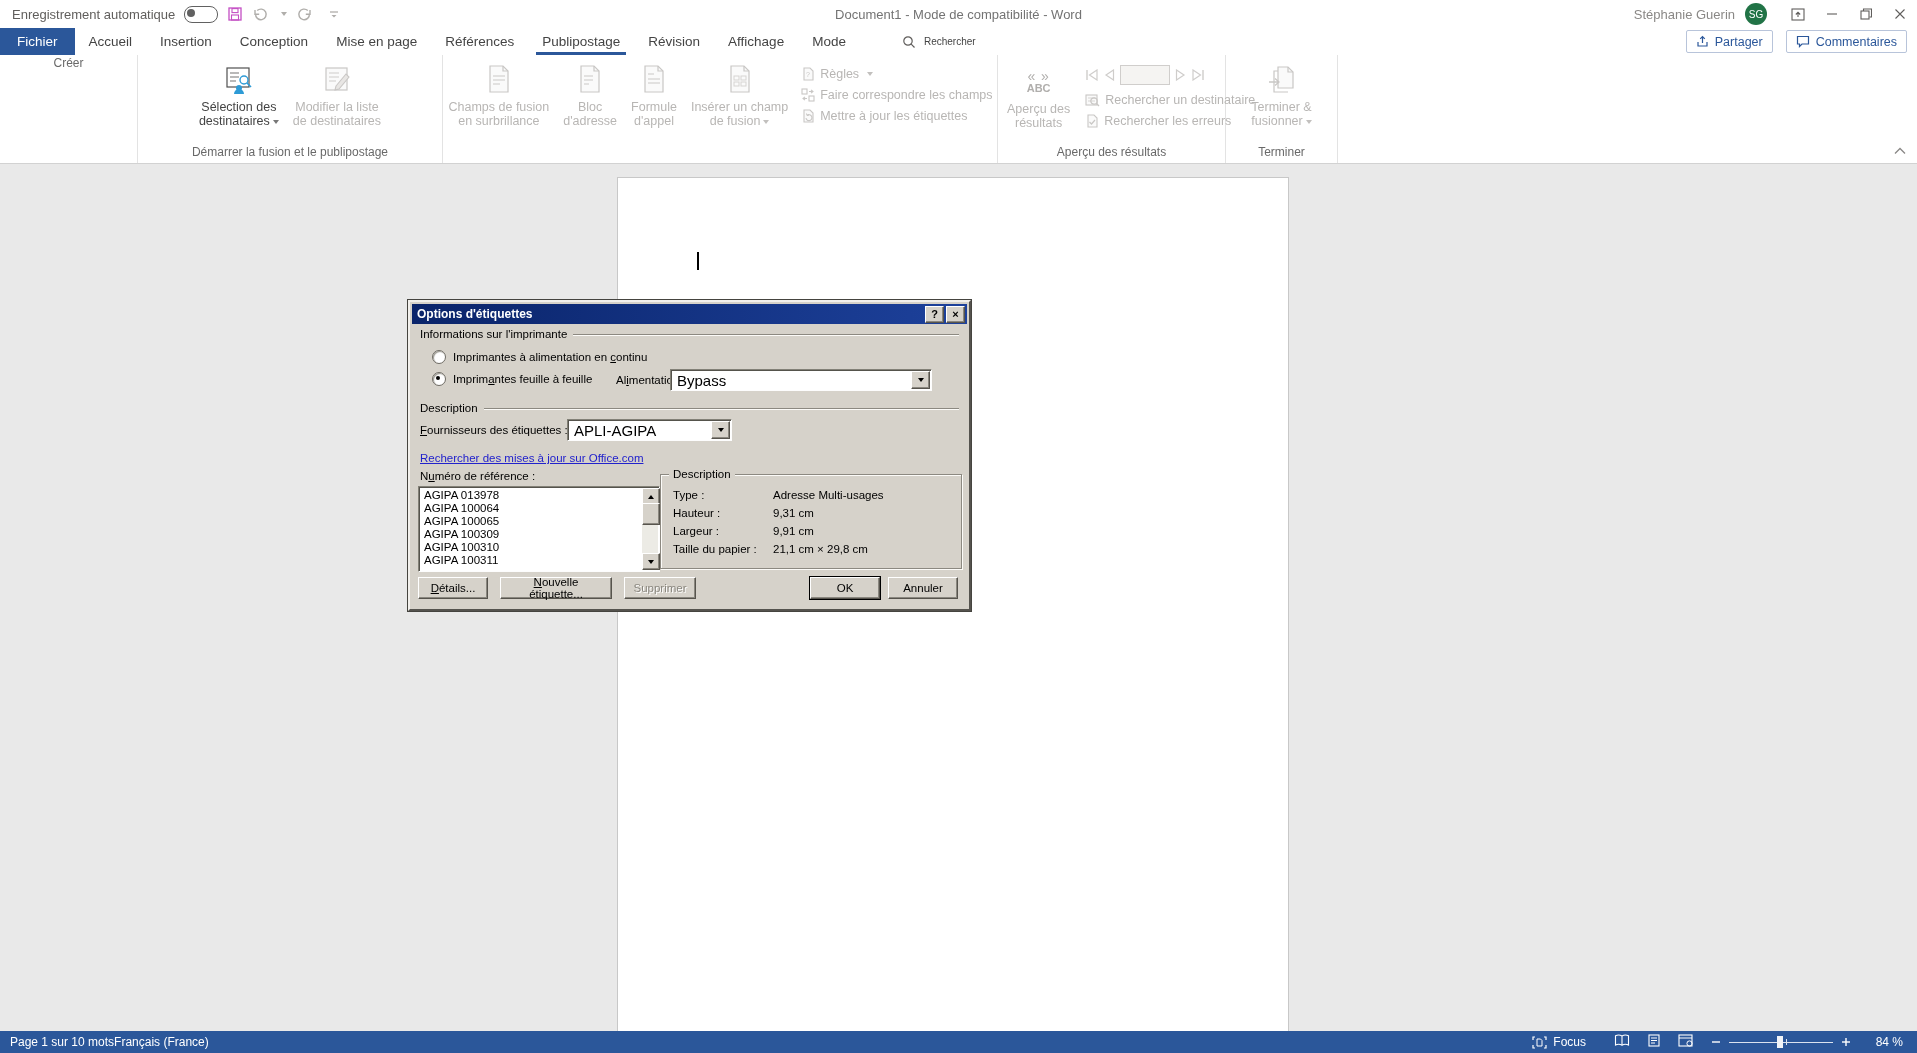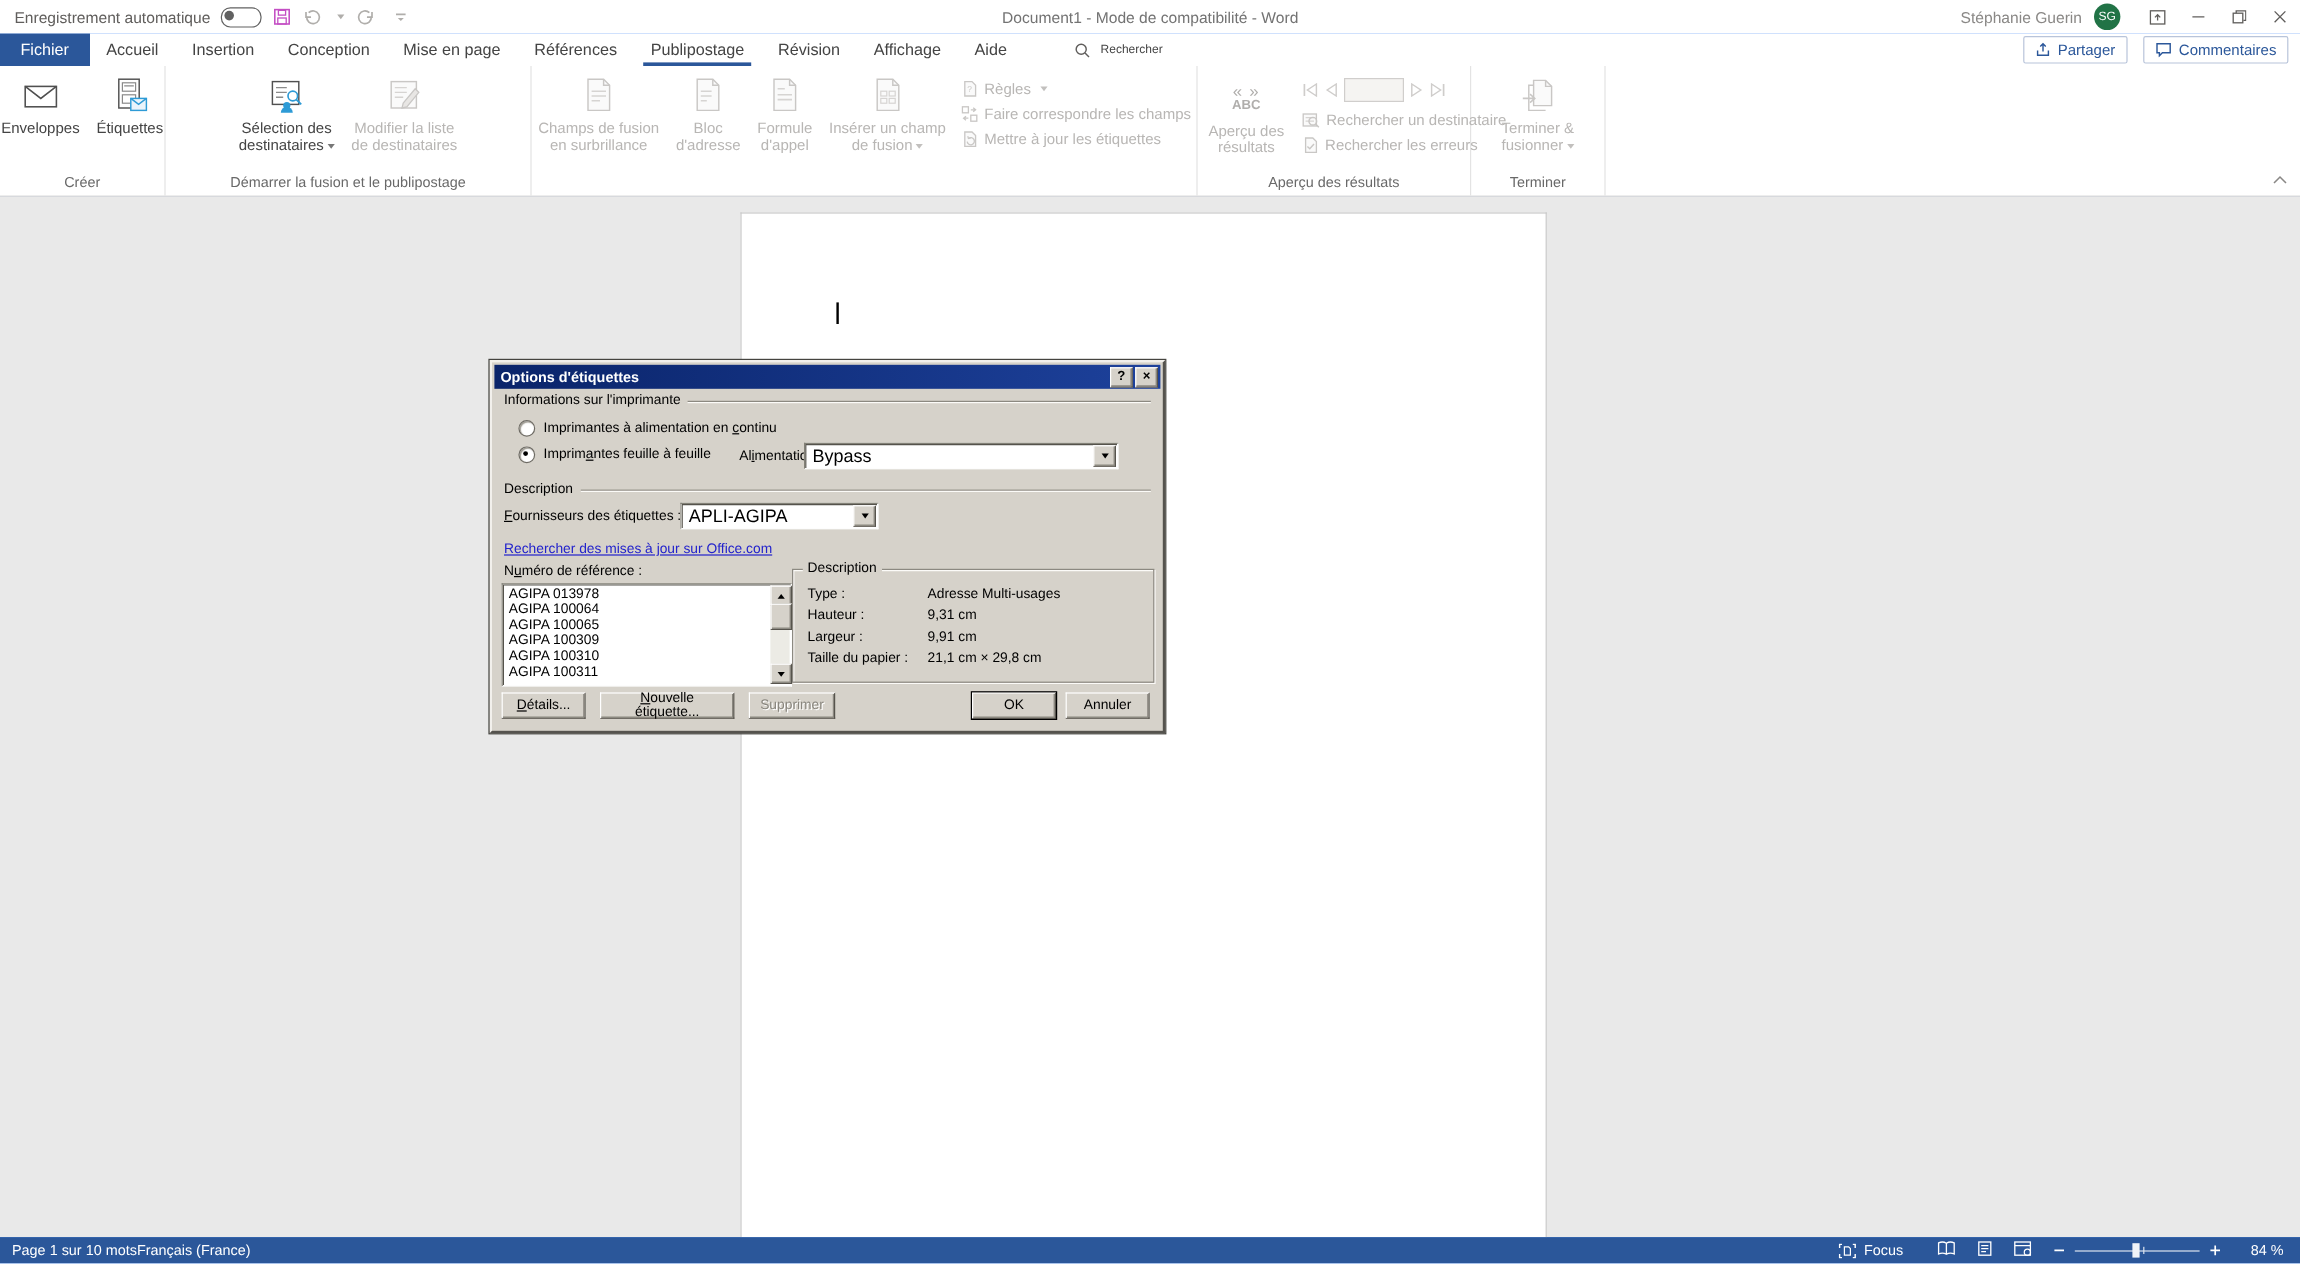--- a/index.html
+++ b/index.html
@@ -1,17 +1,17 @@
 <!DOCTYPE html>
 <html><head>
 <meta charset="utf-8">
 <style>
   html,body{margin:0;padding:0;background:#fff;}
   .app{position:relative;width:1917px;height:1053px;overflow:hidden;
-       font-family:"Liberation Sans",sans-serif;background:#3b82f6;color:#444;}
+       font-family:"Liberation Sans",sans-serif;background:#0f172a;color:#444;}
 
   
   .titlebar{position:absolute;top:0;left:0;right:0;height:28px;background:#fff;
             display:flex;align-items:center;}
   .qat{display:flex;align-items:center;gap:9px;padding-left:12px;}
   .autosave-label{font-size:13px;color:#605e5c;}
   .toggle{width:32px;height:15px;border:1.5px solid #616161;border-radius:8px;position:relative;background:#fff;}
   .toggle .knob{position:absolute;left:2px;top:2px;width:8px;height:8px;border-radius:50%;background:#616161;}
   .qat svg{display:block}
   .doc-title{position:absolute;left:0;right:0;text-align:center;font-size:13px;color:#737373;pointer-events:none;}
@@ -192,21 +192,21 @@
   <div class="tabrow">
     <div class="tab-file">Fichier</div>
     <div class="tab">Accueil</div>
     <div class="tab">Insertion</div>
     <div class="tab">Conception</div>
     <div class="tab">Mise en page</div>
     <div class="tab">Références</div>
     <div class="tab active">Publipostage</div>
     <div class="tab">Révision</div>
     <div class="tab">Affichage</div>
-    <div class="tab">Aide</div>
+    <div class="tab">Mode</div>
     <div class="tab-search">
       <svg width="14" height="14" viewBox="0 0 14 14">
         <circle cx="6" cy="6" r="4.2" fill="none" stroke="#605e5c" stroke-width="1.2"></circle>
         <line x1="9.2" y1="9.2" x2="12.5" y2="12.5" stroke="#605e5c" stroke-width="1.2"></line>
       </svg>
       <span>Rechercher</span>
     </div>
     <div class="tr-actions">
       <span class="pill-btn">
         <svg width="13" height="13" viewBox="0 0 13 13">
@@ -220,44 +220,20 @@
           <path d="M1.5 1.5 h11 v7.5 h-6.5 l-2.5 2.5 v-2.5 h-2z" fill="none" stroke="#2b579a" stroke-width="1.2"></path>
         </svg>
         <span>Commentaires</span>
       </span>
     </div>
   </div>
 
   <div class="ribbon">
 
     <div class="rgroup" style="width:133px">
-      <div class="rgroup-body" style="justify-content:center">
-        <div class="bigbtn">
-          <span class="ic">
-            <svg width="32" height="30" viewBox="0 0 32 30">
-              <rect x="3" y="7" width="26" height="17" fill="#fff" stroke="#505050" stroke-width="1.3"></rect>
-              <path d="M3 7 L16 17 L29 7" fill="none" stroke="#505050" stroke-width="1.3"></path>
-            </svg>
-          </span>
-          <span class="lbl">Enveloppes</span>
-        </div>
-        <div class="bigbtn">
-          <span class="ic">
-            <svg width="32" height="32" viewBox="0 0 32 32">
-              <rect x="7" y="2" width="17" height="24" fill="#fff" stroke="#505050" stroke-width="1.2"></rect>
-              <rect x="10" y="5" width="11" height="7" fill="none" stroke="#8a8a8a" stroke-width="1"></rect>
-              <line x1="11.5" y1="7.5" x2="19.5" y2="7.5" stroke="#8a8a8a" stroke-width="1"></line>
-              <rect x="10" y="15" width="11" height="7" fill="none" stroke="#8a8a8a" stroke-width="1"></rect>
-              <rect x="17" y="18" width="13" height="10" fill="#eaf4fb" stroke="#2e9bd6" stroke-width="1.2"></rect>
-              <path d="M17 18 L23.5 23 L30 18" fill="none" stroke="#2e9bd6" stroke-width="1.2"></path>
-            </svg>
-          </span>
-          <span class="lbl">Étiquettes</span>
-        </div>
-      </div>
       <div class="rgroup-label">Créer</div>
     </div>
 
     <div class="rgroup" style="width:300px">
       <div class="rgroup-body" style="justify-content:center">
         <div class="bigbtn">
           <span class="ic">
             <svg width="34" height="32" viewBox="0 0 34 32">
               <rect x="5" y="4" width="22" height="19" fill="#fff" stroke="#505050" stroke-width="1.2"></rect>
               <line x1="8" y1="9" x2="17" y2="9" stroke="#8a8a8a" stroke-width="1.2"></line>

